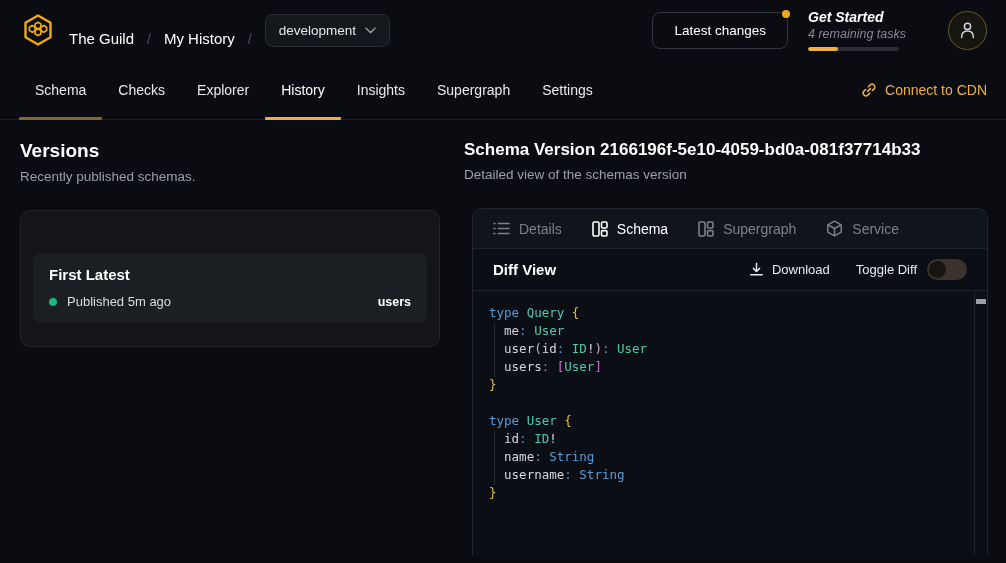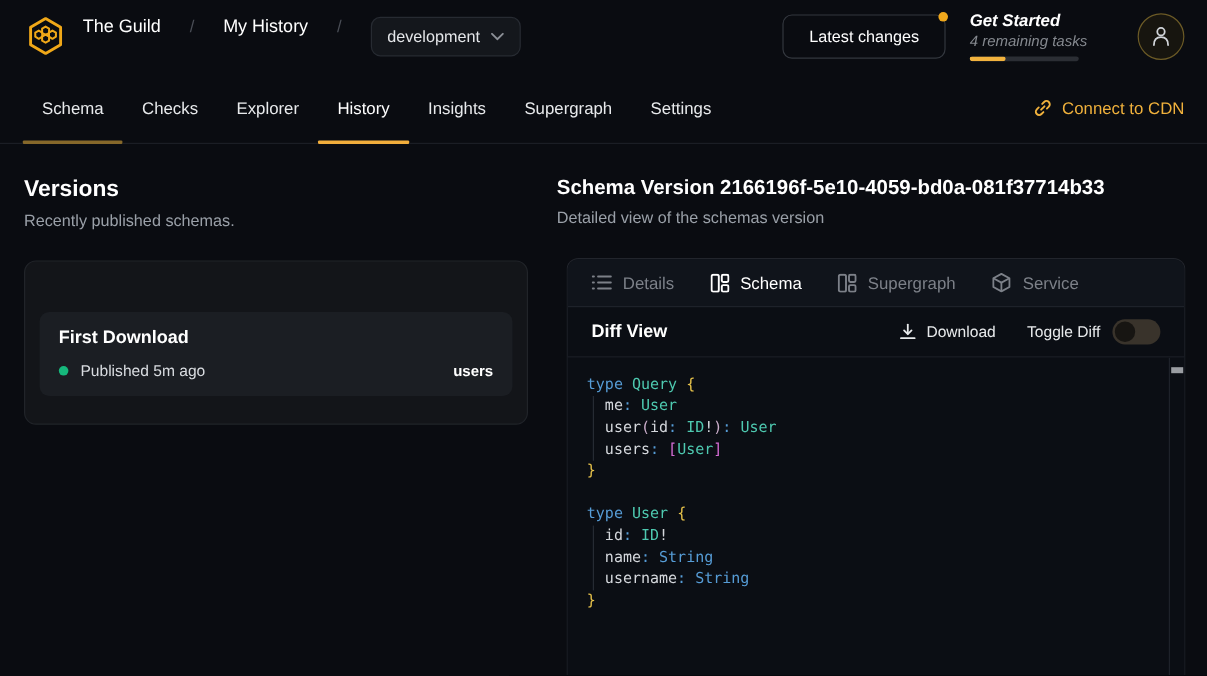--- a/index.html
+++ b/index.html
@@ -5,21 +5,21 @@
   * { margin:0; padding:0; box-sizing:border-box; }
   html,body { background:#07090d; }
   body { font-family:"Liberation Sans", sans-serif; }
   .page {
     position:relative; width:1006px; height:563px; background:#0a0c11;
     color:#e8eaed; overflow:hidden;
   }
   
   .topbar { height:60px; display:flex; align-items:center; padding:0 19px; }
   .logo { width:37px; height:37px; display:flex; align-items:center; justify-content:center; cursor:pointer; }
-  .crumbs { display:flex; align-items:flex-start; margin-left:13px; gap:24px; }
+  .crumbs { display:flex; align-items:flex-end; margin-left:13px; gap:13px; }
   .crumb { font-size:15px; font-weight:500; color:#ffffff; cursor:pointer; }
   .crumb-sep { color:#4a4e56; font-size:14px; }
   .env-select {
     display:flex; align-items:center; gap:9px; background:#14171c; border:1px solid #272b32;
     border-radius:8px; padding:8px 13px; font-size:13.5px; color:#e4e6e9; cursor:pointer;
   }
   .topbar-spacer { flex:1; }
   .latest-btn {
     position:relative; background:transparent; border:1px solid #33373e; border-radius:8px;
     color:#fff; font-size:13.5px; font-family:inherit; padding:10px 21px; cursor:pointer;
@@ -45,21 +45,21 @@
   }
   .nav-tab.u-dim::after { background:#86682a; }
   .nav-tab.u-bright::after { background:#f2ae3c; }
   .nav-tab.u-bright { color:#ffffff; }
   .nav-spacer { flex:1; }
   .cdn-link { display:flex; align-items:center; gap:8px; color:#f0b13c; font-size:14px; cursor:pointer; }
   
   .main { display:flex; padding:0 18px 0 20px; }
   .col-left { width:420px; margin-right:24px; }
   .col-right { flex:1; min-width:0; }
-  .section-title { margin-top:27px; font-size:19px; font-weight:700; color:#ffffff; }
+  .section-title { margin-top:20px; font-size:19px; font-weight:700; color:#ffffff; }
   .section-sub { margin-top:7px; font-size:13.5px; color:#9aa0a8; }
   .versions-card {
     margin-top:26px; background:#131519; border:1px solid #212429; border-radius:10px;
     padding:42px 12px 8px 12px; height:137px;
   }
   .version-item { background:#1b1e23; border-radius:8px; padding:13px 16px 14px 16px; cursor:pointer; }
   .vi-name { font-size:15px; font-weight:700; color:#ffffff; }
   .vi-author { margin-top:3px; font-size:13px; color:#868a91; }
   .vi-row { margin-top:11px; display:flex; align-items:center; }
   .vi-dot { width:8px; height:8px; border-radius:50%; background:#16b87c; margin-right:10px; }
@@ -181,21 +181,21 @@
     </div>
   </div>
 
   <div class="main">
 
     <div class="col-left">
       <div class="section-title">Versions</div>
       <div class="section-sub">Recently published schemas.</div>
       <div class="versions-card">
         <div class="version-item">
-          <div class="vi-name">First Download</div>
+          <div class="vi-name">First Latest</div>
           <div class="vi-row">
             <span class="vi-dot"></span>
             <span class="vi-status">Published 5m ago</span>
             <span class="vi-badge">users</span>
           </div>
         </div>
       </div>
     </div>
 
     <div class="col-right">

